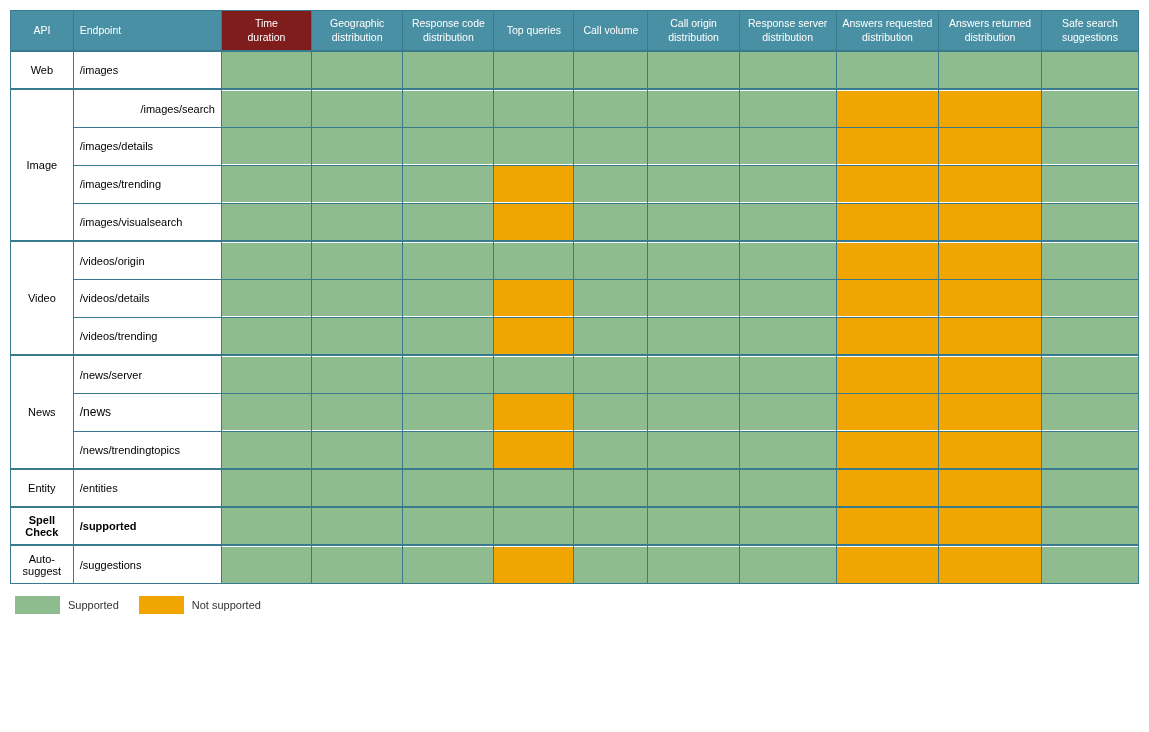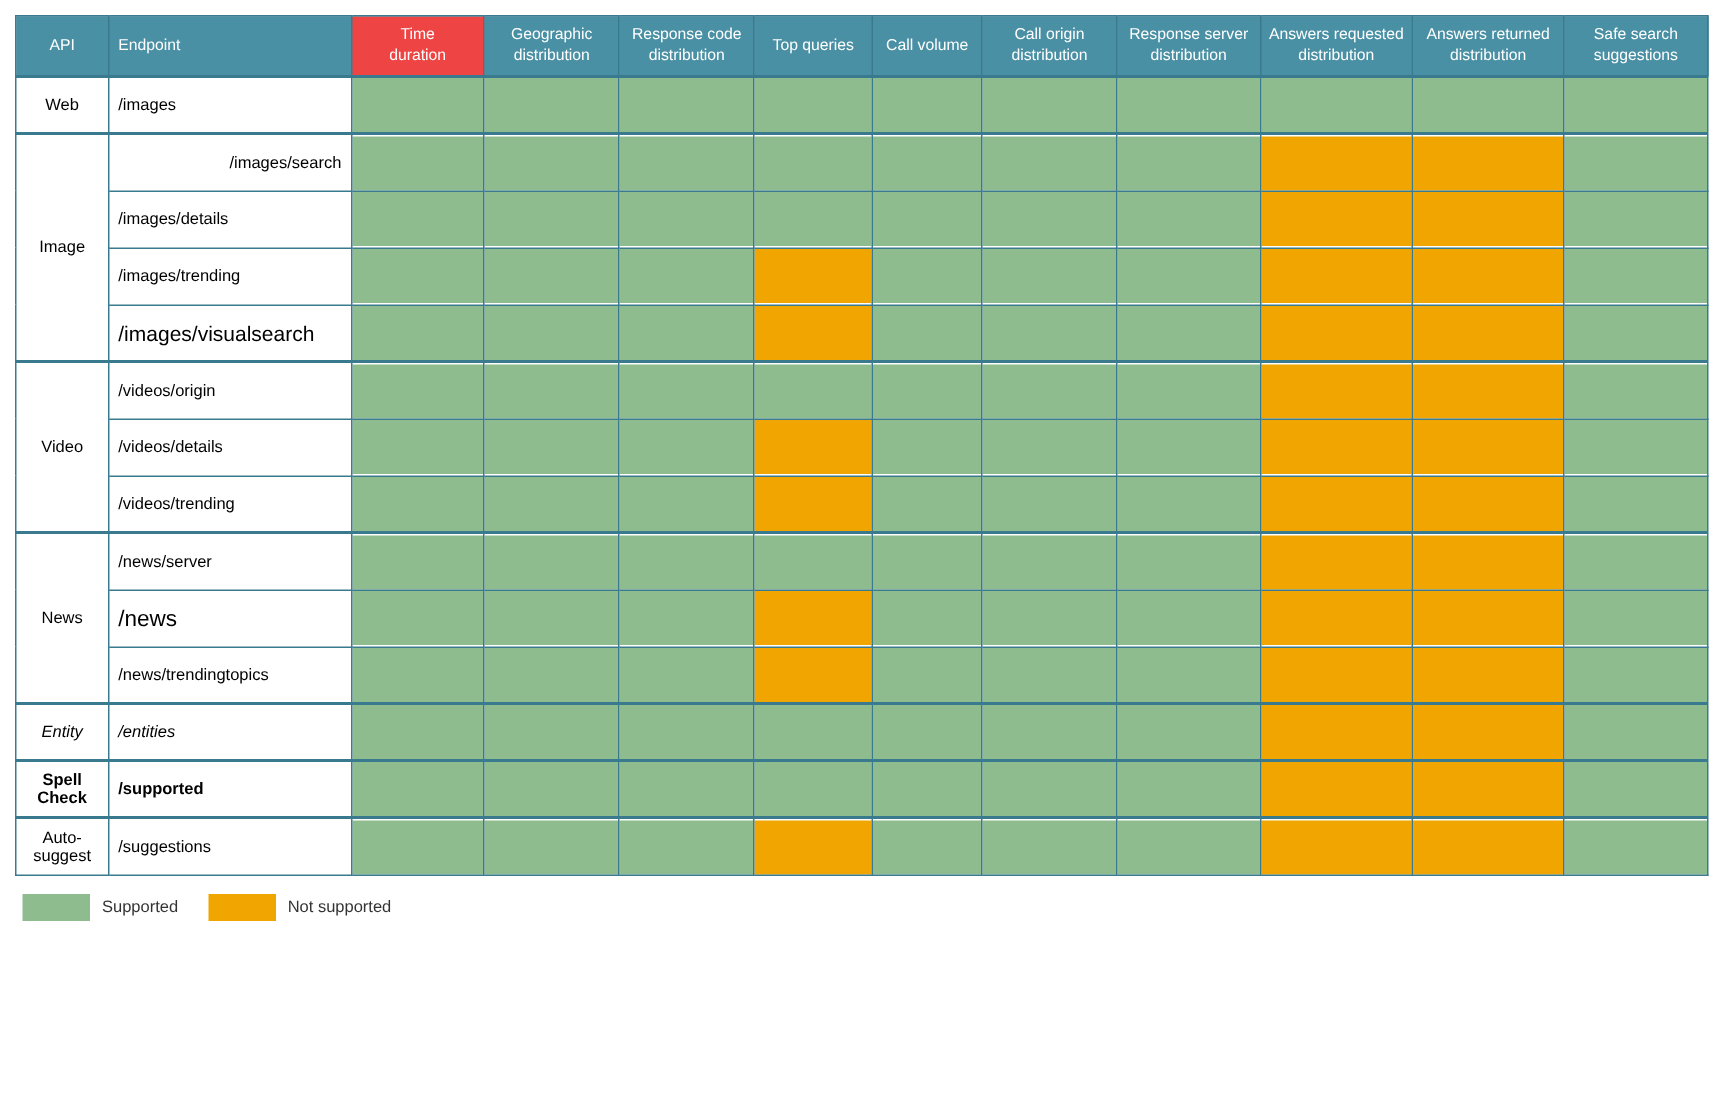--- a/index.html
+++ b/index.html
@@ -53,21 +53,21 @@
     }
   </style>
 </head>
 <body>
 
 <table class="table-container" style="border-collapse:collapse; width:100%;">
   <thead>
     <tr>
       <th style="background:#4a90a4;color:white;padding:6px 4px;text-align:center;vertical-align:middle;font-size:10.5px;font-weight:normal;border:1px solid #3a7a8e;width:55px;line-height:1.3;">API</th>
       <th style="background:#4a90a4;color:white;padding:6px 6px;text-align:left;vertical-align:middle;font-size:10.5px;font-weight:normal;border:1px solid #3a7a8e;width:130px;line-height:1.3;">Endpoint</th>
-      <th style="background:#ef4444;color:white;padding:6px 20px;text-align:center;vertical-align:middle;font-size:10.5px;font-weight:normal;border:1px solid #3a7a8e;width:70px;line-height:1.3;">Time duration</th>
+      <th style="background:#7f1d1d;color:white;padding:6px 20px;text-align:center;vertical-align:middle;font-size:10.5px;font-weight:normal;border:1px solid #3a7a8e;width:70px;line-height:1.3;">Time duration</th>
       <th style="background:#4a90a4;color:white;padding:6px 4px;text-align:center;vertical-align:middle;font-size:10.5px;font-weight:normal;border:1px solid #3a7a8e;width:80px;line-height:1.3;">Geographic distribution</th>
       <th style="background:#4a90a4;color:white;padding:6px 4px;text-align:center;vertical-align:middle;font-size:10.5px;font-weight:normal;border:1px solid #3a7a8e;width:80px;line-height:1.3;">Response code distribution</th>
       <th style="background:#4a90a4;color:white;padding:6px 4px;text-align:center;vertical-align:middle;font-size:10.5px;font-weight:normal;border:1px solid #3a7a8e;width:70px;line-height:1.3;">Top queries</th>
       <th style="background:#4a90a4;color:white;padding:6px 4px;text-align:center;vertical-align:middle;font-size:10.5px;font-weight:normal;border:1px solid #3a7a8e;width:65px;line-height:1.3;">Call volume</th>
       <th style="background:#4a90a4;color:white;padding:6px 4px;text-align:center;vertical-align:middle;font-size:10.5px;font-weight:normal;border:1px solid #3a7a8e;width:80px;line-height:1.3;">Call origin distribution</th>
       <th style="background:#4a90a4;color:white;padding:6px 4px;text-align:center;vertical-align:middle;font-size:10.5px;font-weight:normal;border:1px solid #3a7a8e;width:85px;line-height:1.3;">Response server distribution</th>
       <th style="background:#4a90a4;color:white;padding:6px 4px;text-align:center;vertical-align:middle;font-size:10.5px;font-weight:normal;border:1px solid #3a7a8e;width:90px;line-height:1.3;">Answers requested distribution</th>
       <th style="background:#4a90a4;color:white;padding:6px 4px;text-align:center;vertical-align:middle;font-size:10.5px;font-weight:normal;border:1px solid #3a7a8e;width:90px;line-height:1.3;">Answers returned distribution</th>
       <th style="background:#4a90a4;color:white;padding:6px 4px;text-align:center;vertical-align:middle;font-size:10.5px;font-weight:normal;border:1px solid #3a7a8e;width:85px;line-height:1.3;">Safe search suggestions</th>
     </tr>
@@ -201,21 +201,21 @@
           <span style="display: block; width: 100%; height: 36px; background-color: rgb(240, 165, 0);"></span>
         </td>
         <td style="padding: 0px; border: 1px solid rgb(58, 122, 142); vertical-align: middle; height: 36px;">
           <span style="display: block; width: 100%; height: 36px; background-color: rgb(240, 165, 0);"></span>
         </td>
         <td style="padding: 0px; border: 1px solid rgb(58, 122, 142); vertical-align: middle; height: 36px;">
           <span style="display: block; width: 100%; height: 36px; background-color: rgb(143, 188, 143);"></span>
         </td>
       </tr>
       <tr>
-        <td style="background: rgb(255, 255, 255); padding: 4px 6px; font-size: 14px; border: 1px solid rgb(58, 122, 142); vertical-align: middle;">/images/visualsearch</td>
+        <td style="background: rgb(255, 255, 255); padding: 4px 6px; font-size: 11px; border: 1px solid rgb(58, 122, 142); vertical-align: middle;">/images/visualsearch</td>
         <td style="padding: 0px; border: 1px solid rgb(58, 122, 142); vertical-align: middle; height: 36px;">
           <span style="display: block; width: 100%; height: 36px; background-color: rgb(143, 188, 143);"></span>
         </td>
         <td style="padding: 0px; border: 1px solid rgb(58, 122, 142); vertical-align: middle; height: 36px;">
           <span style="display: block; width: 100%; height: 36px; background-color: rgb(143, 188, 143);"></span>
         </td>
         <td style="padding: 0px; border: 1px solid rgb(58, 122, 142); vertical-align: middle; height: 36px;">
           <span style="display: block; width: 100%; height: 36px; background-color: rgb(143, 188, 143);"></span>
         </td>
         <td style="padding: 0px; border: 1px solid rgb(58, 122, 142); vertical-align: middle; height: 36px;">
@@ -368,21 +368,21 @@
           <span style="display: block; width: 100%; height: 36px; background-color: rgb(240, 165, 0);"></span>
         </td>
         <td style="padding: 0px; border: 1px solid rgb(58, 122, 142); vertical-align: middle; height: 36px;">
           <span style="display: block; width: 100%; height: 36px; background-color: rgb(240, 165, 0);"></span>
         </td>
         <td style="padding: 0px; border: 1px solid rgb(58, 122, 142); vertical-align: middle; height: 36px;">
           <span style="display: block; width: 100%; height: 36px; background-color: rgb(143, 188, 143);"></span>
         </td>
       </tr>
       <tr>
-        <td style="background: rgb(255, 255, 255); padding: 4px 6px; font-size: 15px; border: 1px solid rgb(58, 122, 142); vertical-align: middle;">/news</td>
+        <td style="background: rgb(255, 255, 255); padding: 4px 6px; font-size: 12px; border: 1px solid rgb(58, 122, 142); vertical-align: middle;">/news</td>
         <td style="padding: 0px; border: 1px solid rgb(58, 122, 142); vertical-align: middle; height: 36px;">
           <span style="display: block; width: 100%; height: 36px; background-color: rgb(143, 188, 143);"></span>
         </td>
         <td style="padding: 0px; border: 1px solid rgb(58, 122, 142); vertical-align: middle; height: 36px;">
           <span style="display: block; width: 100%; height: 36px; background-color: rgb(143, 188, 143);"></span>
         </td>
         <td style="padding: 0px; border: 1px solid rgb(58, 122, 142); vertical-align: middle; height: 36px;">
           <span style="display: block; width: 100%; height: 36px; background-color: rgb(143, 188, 143);"></span>
         </td>
         <td style="padding: 0px; border: 1px solid rgb(58, 122, 142); vertical-align: middle; height: 36px;">
@@ -433,21 +433,21 @@
         <td style="padding: 0px; border: 1px solid rgb(58, 122, 142); vertical-align: middle; height: 36px;">
           <span style="display: block; width: 100%; height: 36px; background-color: rgb(240, 165, 0);"></span>
         </td>
         <td style="padding: 0px; border: 1px solid rgb(58, 122, 142); vertical-align: middle; height: 36px;">
           <span style="display: block; width: 100%; height: 36px; background-color: rgb(240, 165, 0);"></span>
         </td>
         <td style="padding: 0px; border: 1px solid rgb(58, 122, 142); vertical-align: middle; height: 36px;">
           <span style="display: block; width: 100%; height: 36px; background-color: rgb(143, 188, 143);"></span>
         </td>
       </tr>
-      <tr style="border-top: 2px solid rgb(58, 122, 142); font-style: italic;">
+      <tr style="border-top: 2px solid rgb(58, 122, 142);">
         <td style="text-align: center; font-size: 11px; background: rgb(255, 255, 255); padding: 4px; vertical-align: middle; border: 1px solid rgb(58, 122, 142);">Entity</td>
         <td style="background: rgb(255, 255, 255); padding: 4px 6px; font-size: 11px; border: 1px solid rgb(58, 122, 142); vertical-align: middle;">/entities</td>
         <td style="padding: 0px; border: 1px solid rgb(58, 122, 142); vertical-align: middle; height: 36px;">
           <span style="display: block; width: 100%; height: 36px; background-color: rgb(143, 188, 143);"></span>
         </td>
         <td style="padding: 0px; border: 1px solid rgb(58, 122, 142); vertical-align: middle; height: 36px;">
           <span style="display: block; width: 100%; height: 36px; background-color: rgb(143, 188, 143);"></span>
         </td>
         <td style="padding: 0px; border: 1px solid rgb(58, 122, 142); vertical-align: middle; height: 36px;">
           <span style="display: block; width: 100%; height: 36px; background-color: rgb(143, 188, 143);"></span>

